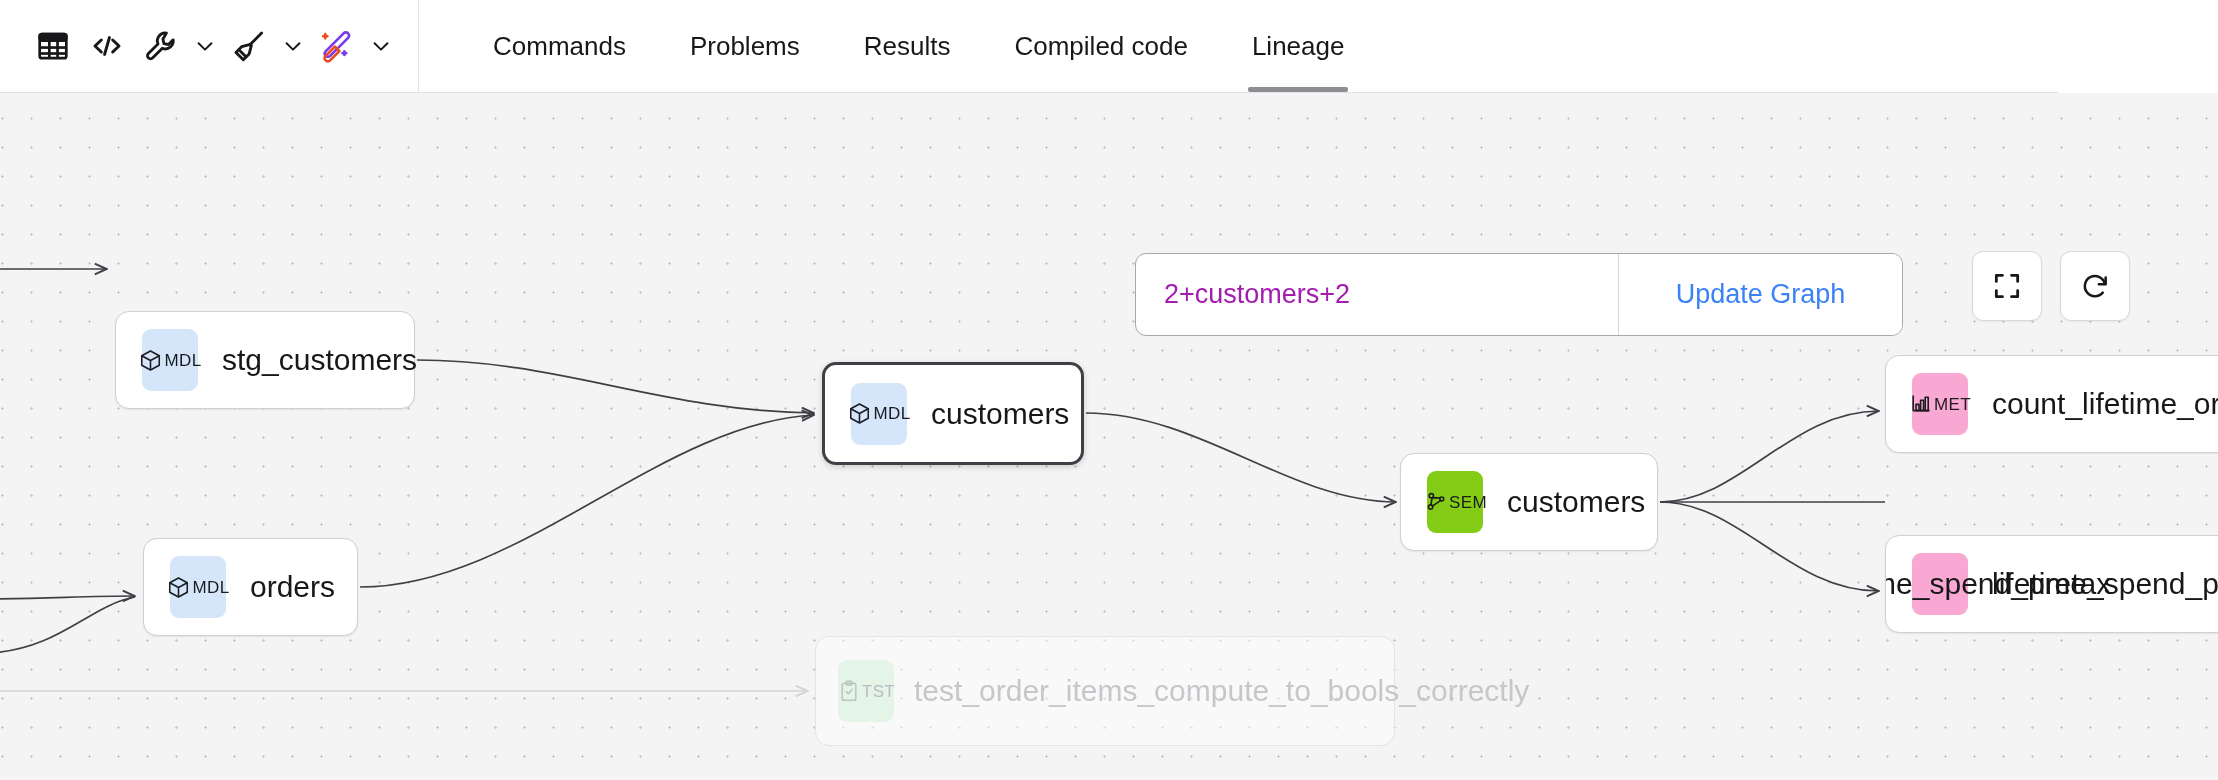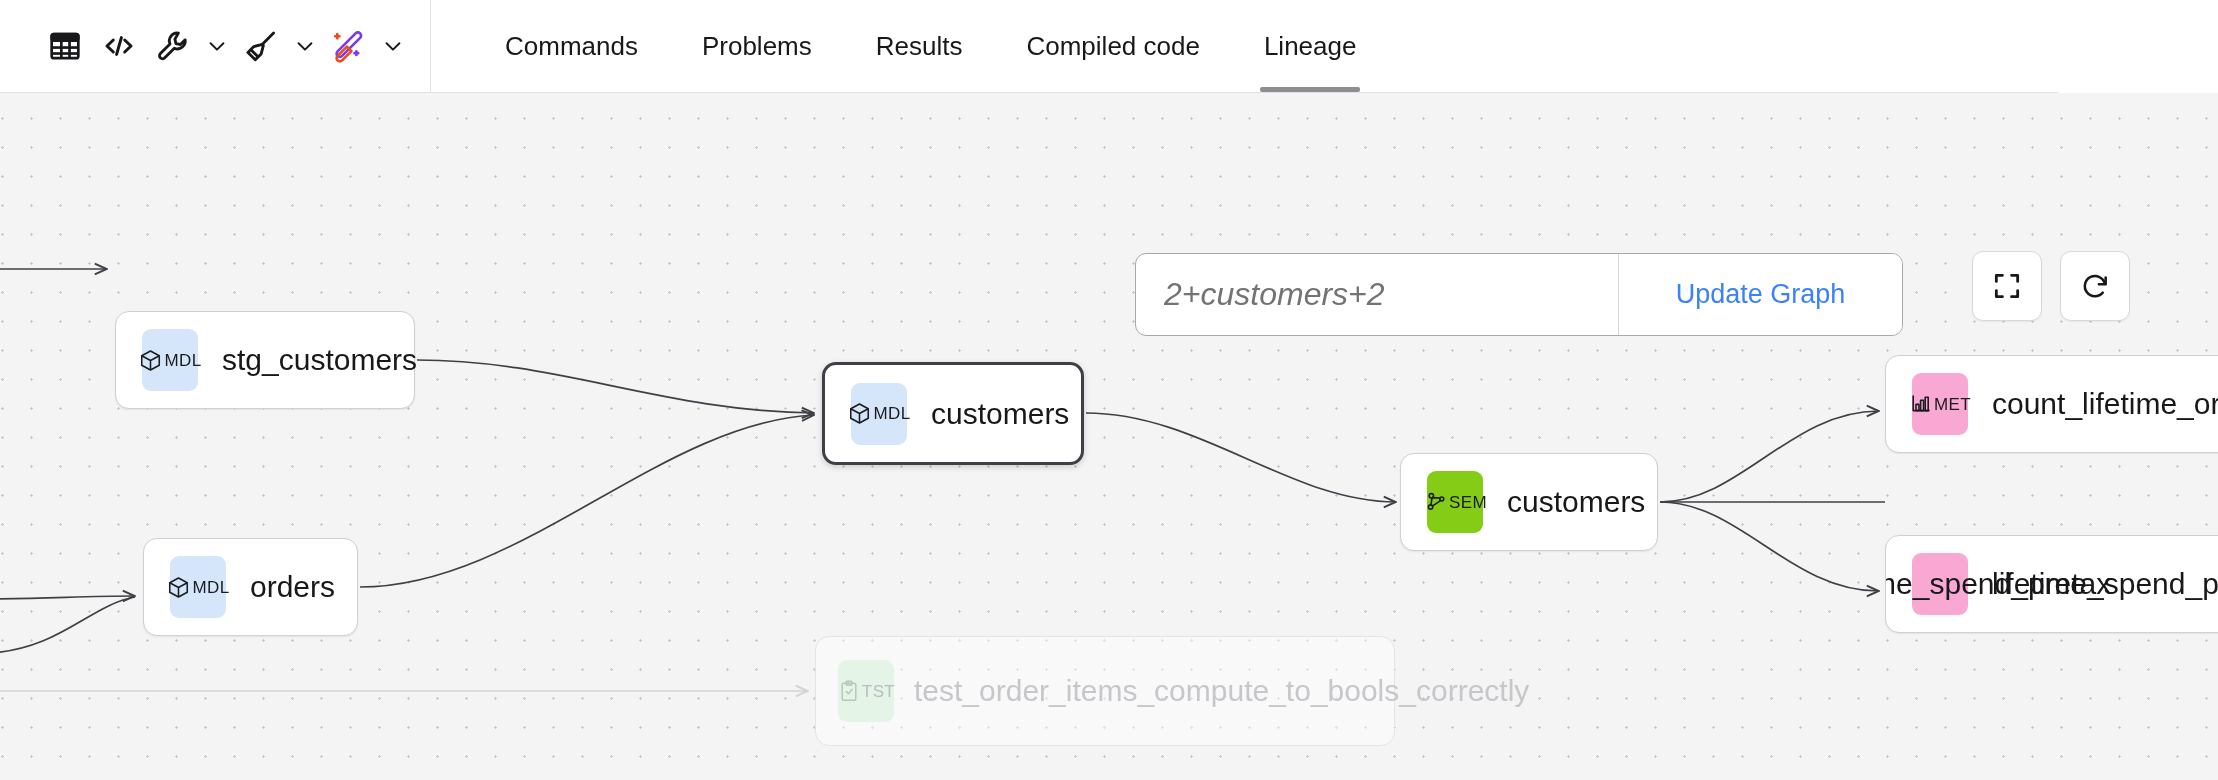--- a/index.html
+++ b/index.html
@@ -10,21 +10,21 @@
     overflow: hidden;
   }
   #app { position: relative; width: 2218px; height: 780px; }
 
   
   .header {
     position: absolute; top: 0; left: 0;
     width: 2058px; height: 93px;
     background: #ffffff;
     border-bottom: 1px solid #e2e2e4;
-    display: flex; align-items: flex-start; padding-left: 12px;
+    display: flex; align-items: flex-start;
   }
   .toolbar {
     display: flex; align-items: center;
     padding-left: 26px; padding-right: 20px;
     gap: 0px;
     border-right: 1px solid #e2e2e4;
     height: 92px;
   }
   .tb-btn {
     display: flex; align-items: center; justify-content: center;
@@ -134,23 +134,22 @@
     border-radius: 11px;
     display: flex; align-items: stretch;
     overflow: hidden;
   }
   .selector-input {
     flex: 1;
     border: none; outline: none;
     background: transparent;
     padding: 0 28px;
     font-family: "Liberation Sans", sans-serif;
-    font-size: 32px;
-    color: #737373;
-    font-style: italic;
+    font-size: 27px;
+    color: #a21caf;
   }
   .update-btn {
     width: 284px;
     border: none;
     border-left: 1px solid #d6d6da;
     background: #ffffff;
     font-family: "Liberation Sans", sans-serif;
     font-size: 27px;
     color: #3b82f6;
     cursor: pointer;

